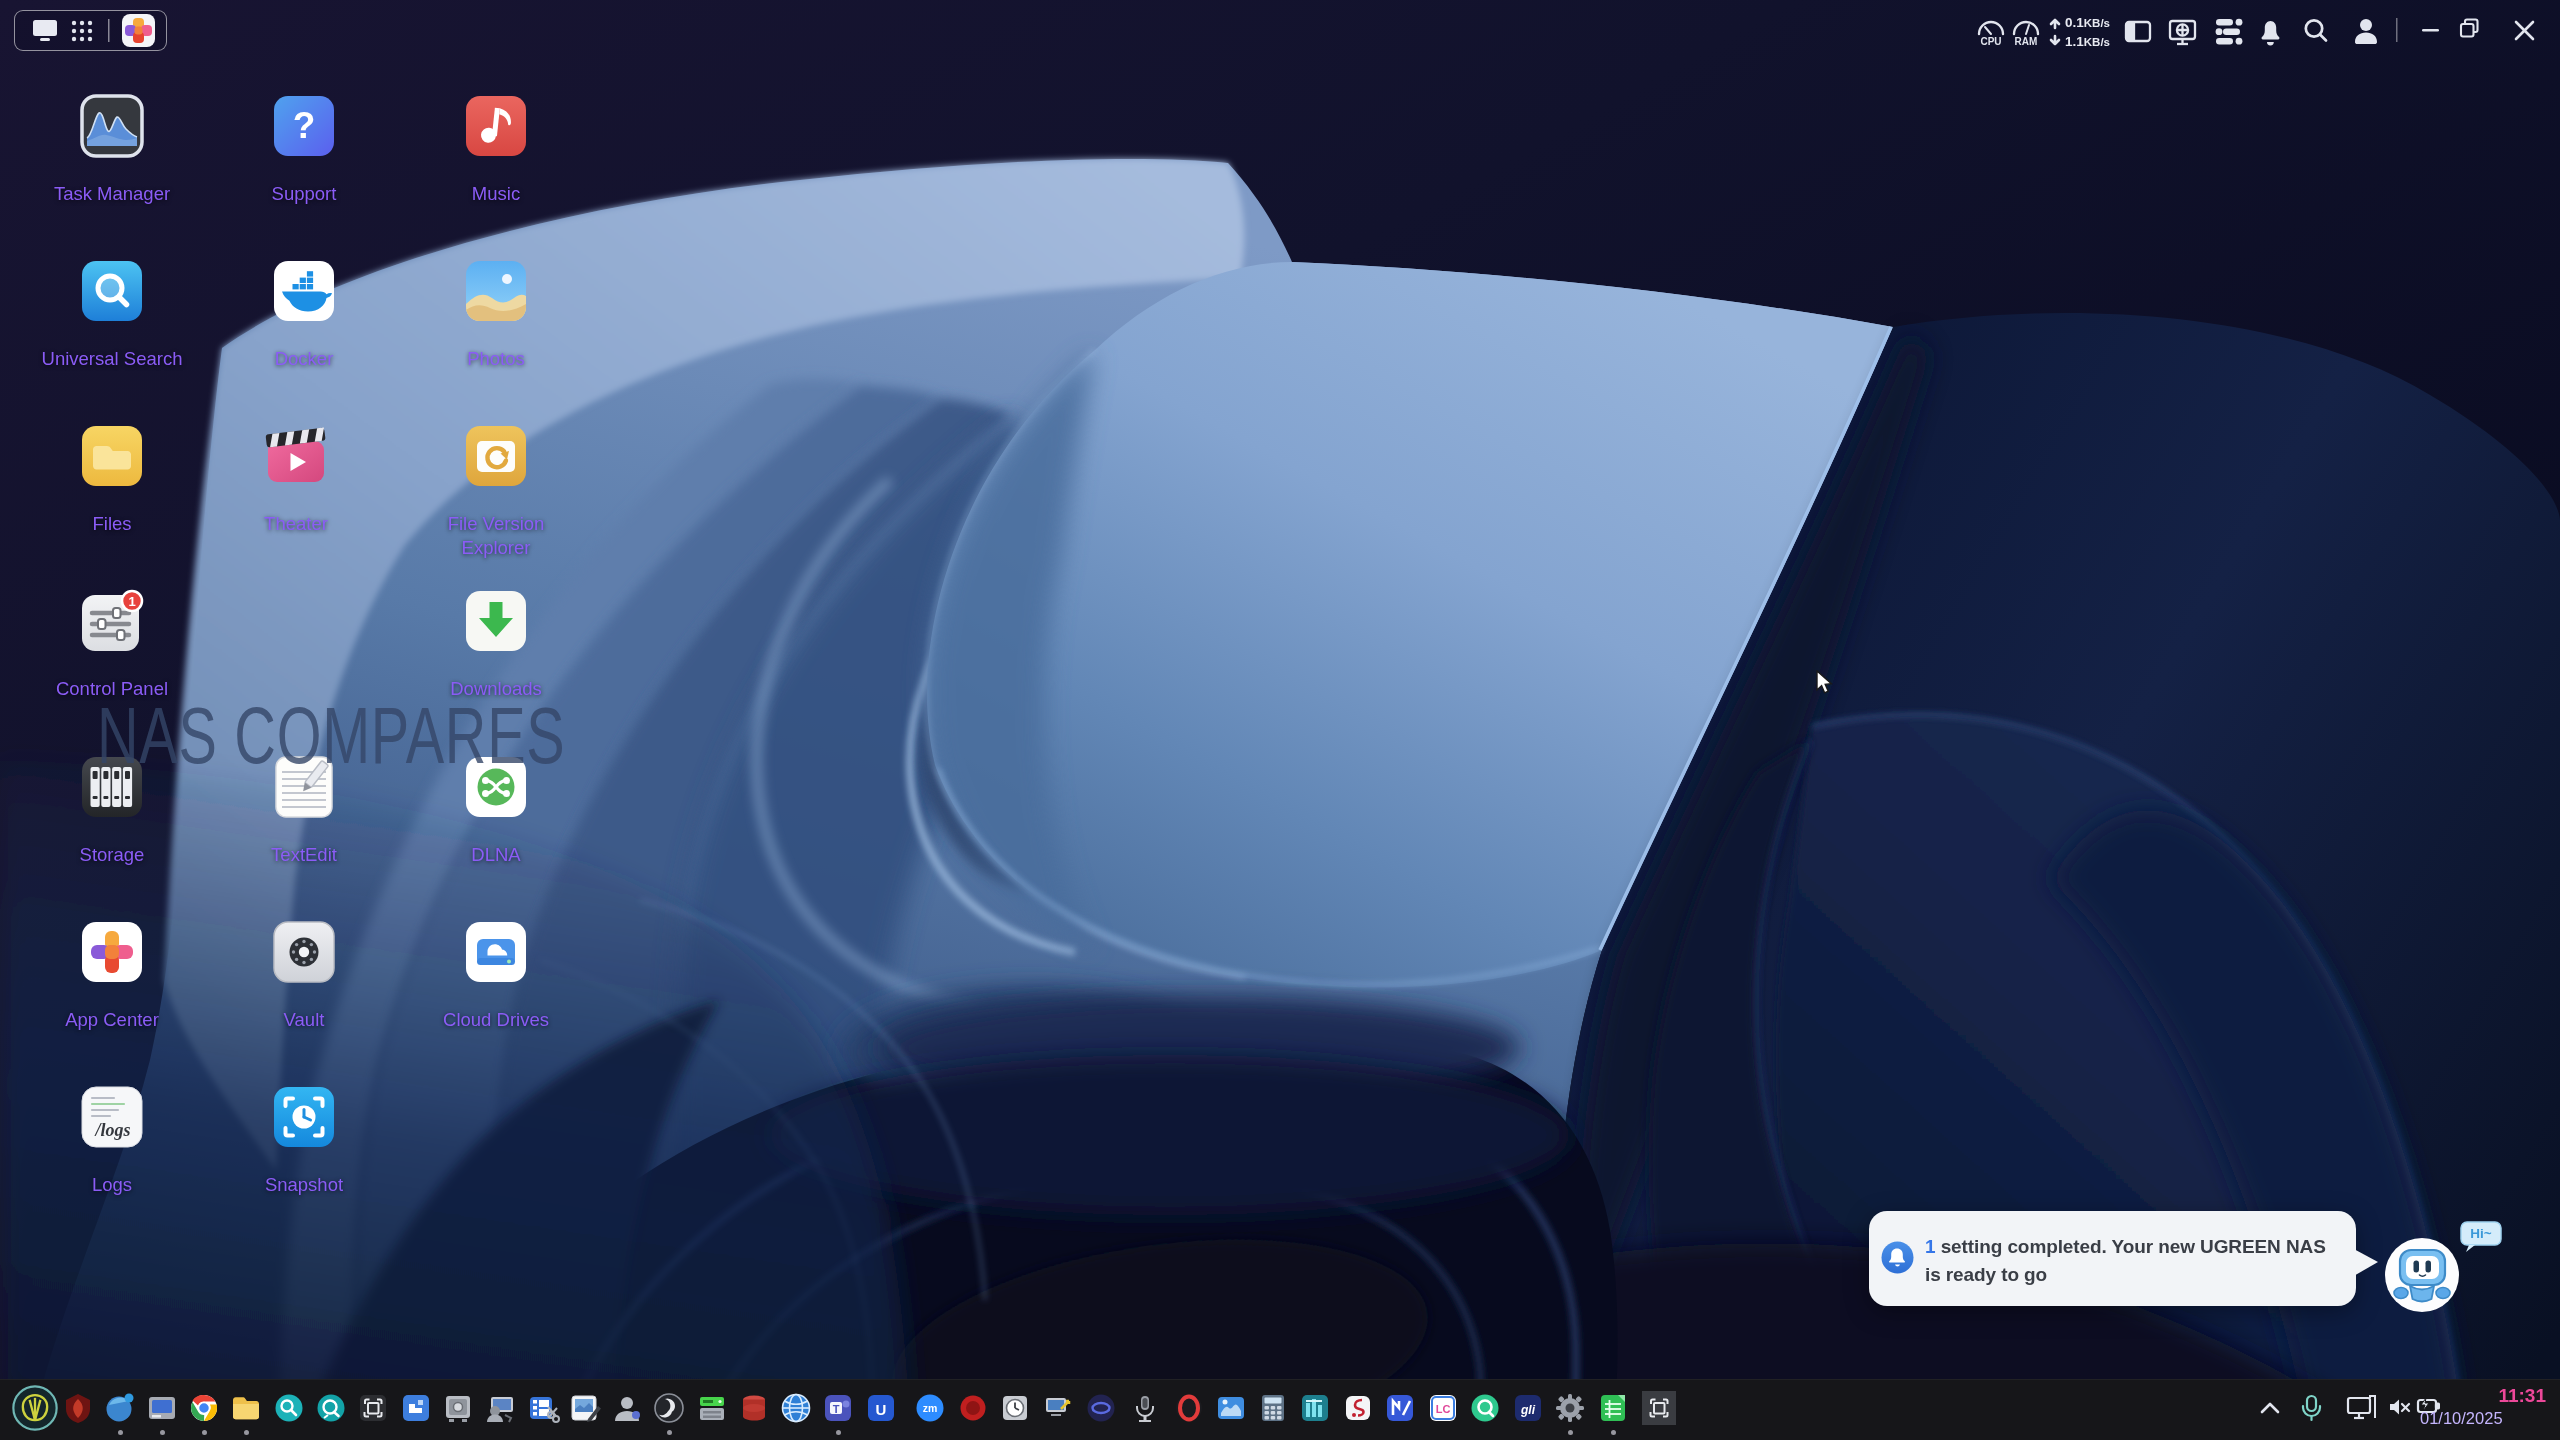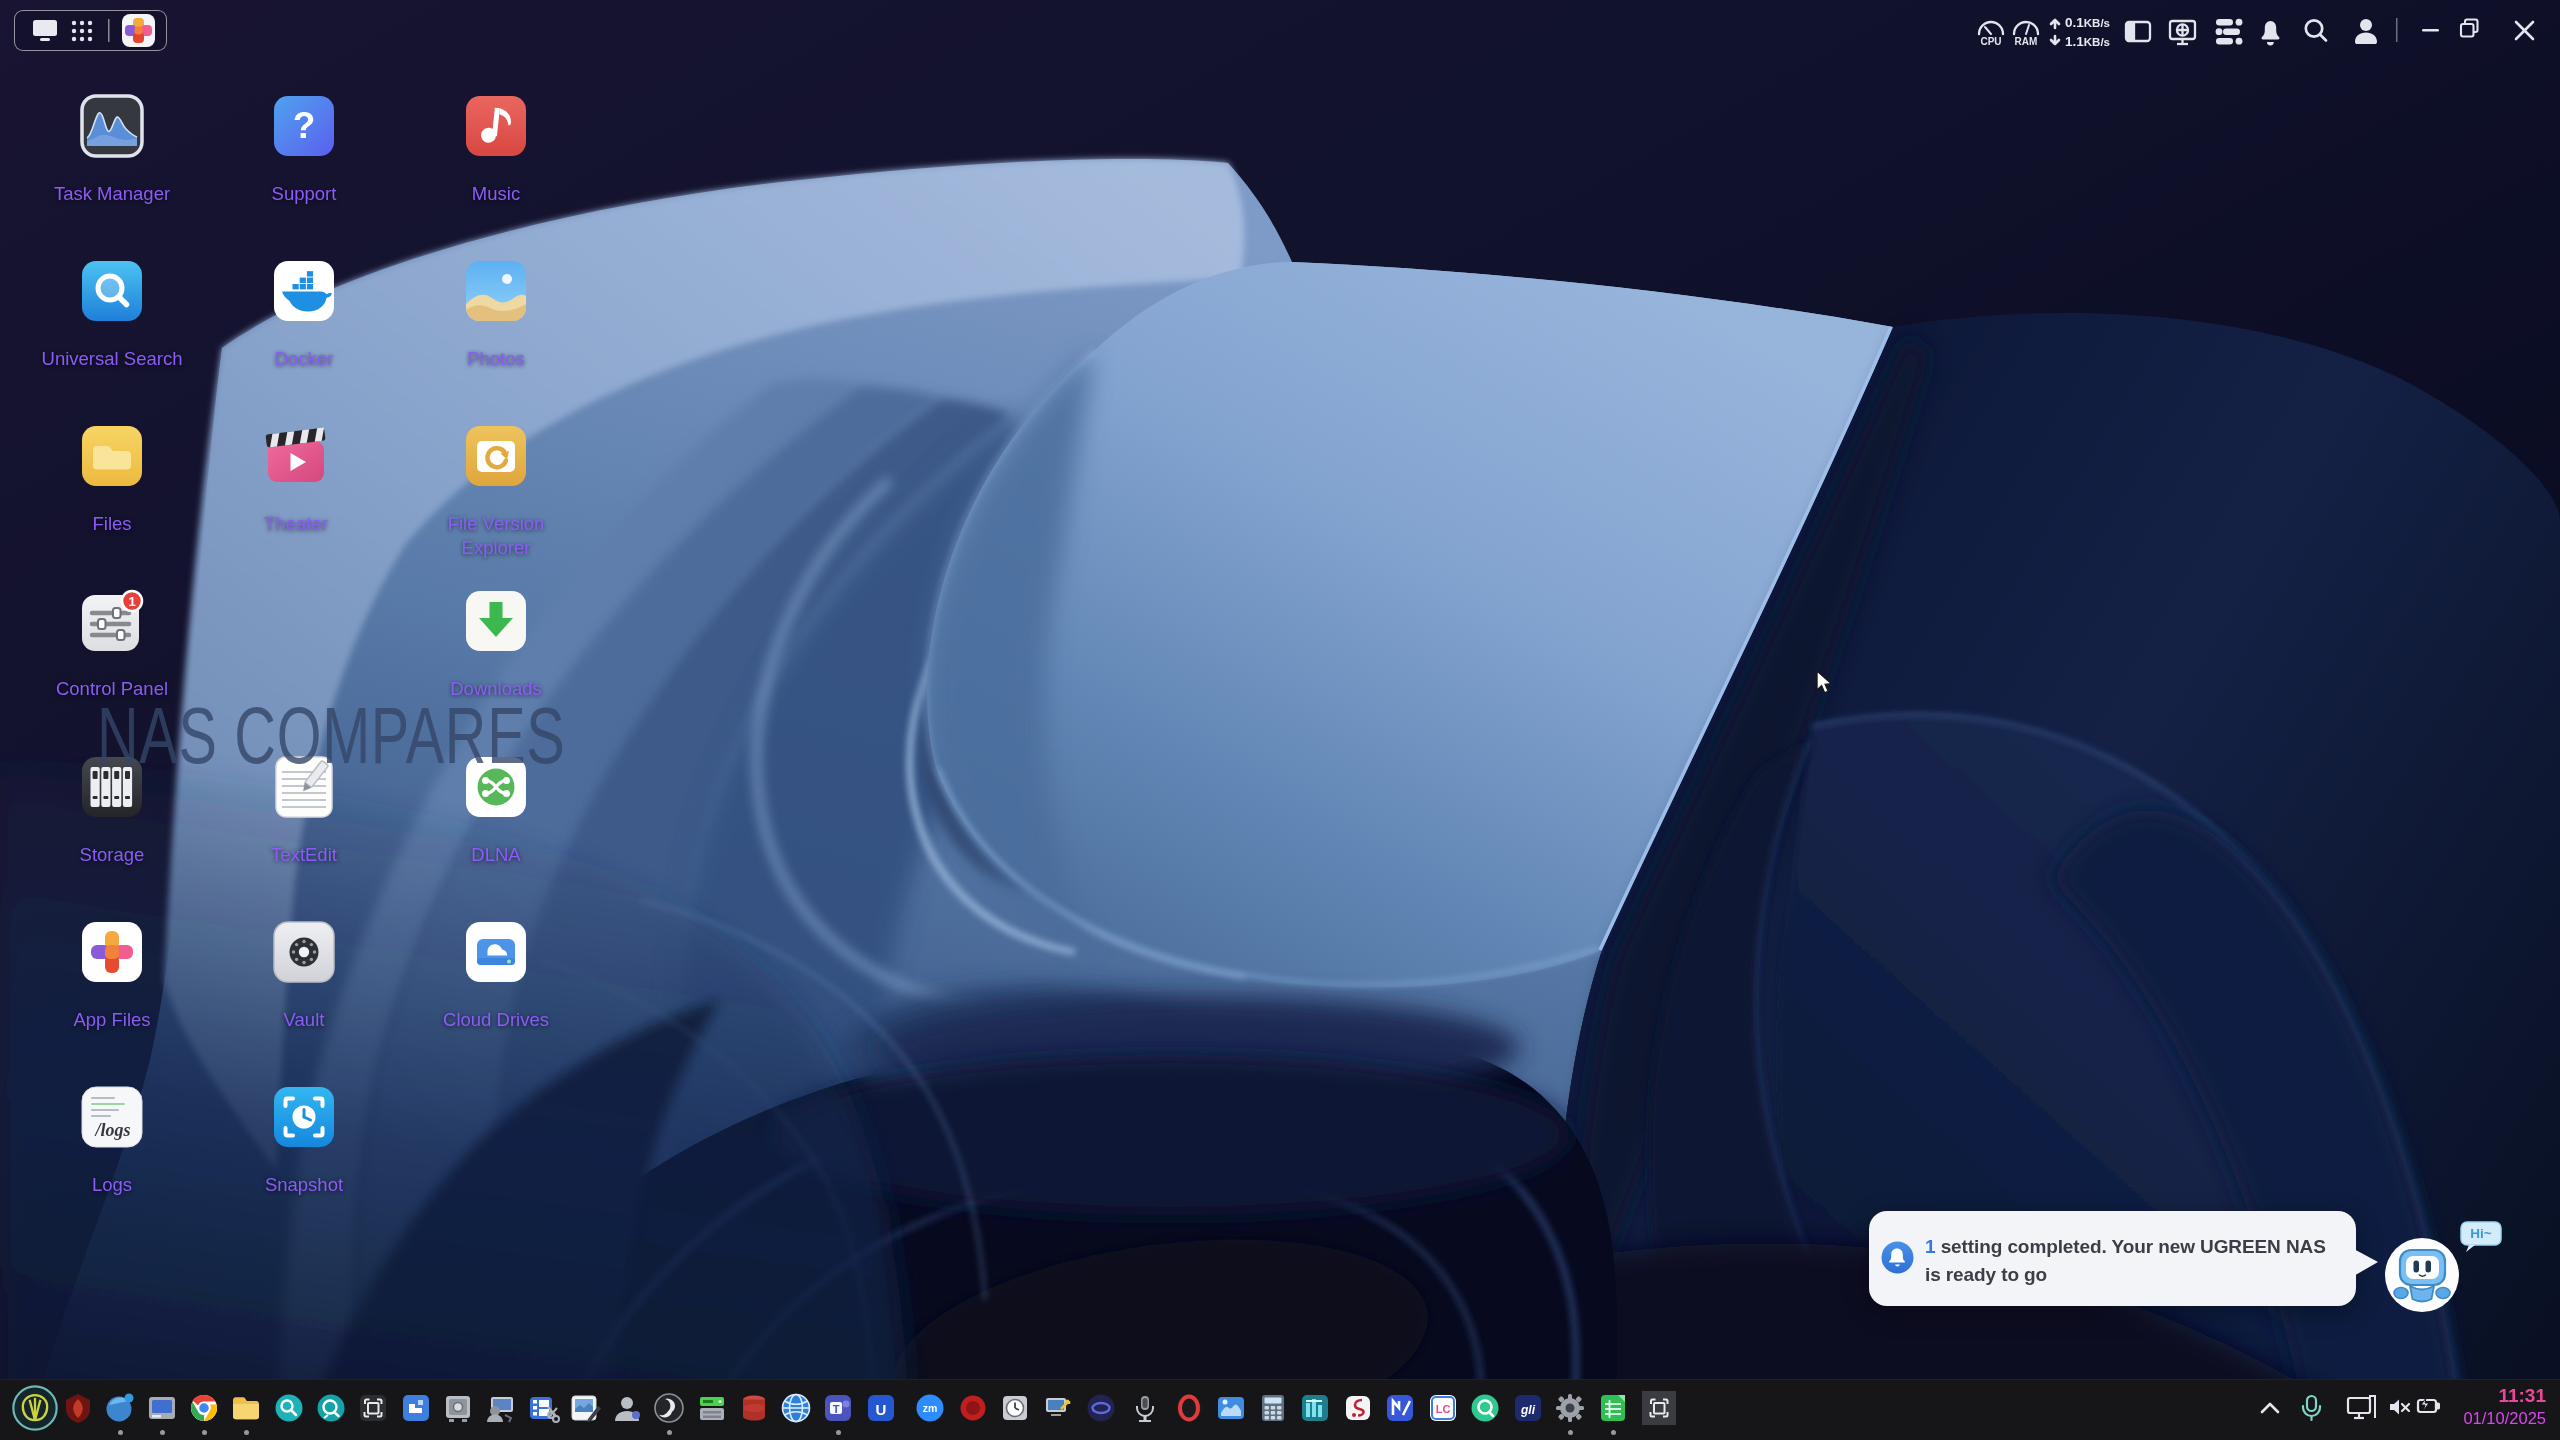--- a/index.html
+++ b/index.html
@@ -426,21 +426,21 @@
     </div>
 <div class="cell" style="left:16px;top:920px">
       <svg viewBox="0 0 64 64">
         <rect x="2" y="2" width="60" height="60" rx="14" fill="#fff"></rect>
         <rect x="25" y="11" width="14" height="19" rx="6" fill="#f6a93e"></rect>
         <rect x="11" y="25" width="19" height="14" rx="6" fill="#8a5ad8"></rect>
         <rect x="34" y="25" width="19" height="14" rx="6" fill="#ef5e8e"></rect>
         <rect x="25" y="34" width="14" height="19" rx="6" fill="#e84a31"></rect>
         <rect x="25" y="25" width="14" height="14" rx="5" fill="#f2813b"></rect>
       </svg>
-      <div class="lb">App Files</div>
+      <div class="lb">App Center</div>
     </div>
 <div class="cell" style="left:208px;top:920px">
       <svg viewBox="0 0 64 64">
         <defs>
           <linearGradient id="gva" x1="0" y1="0" x2="0" y2="1">
             <stop offset="0" stop-color="#eff0f3"></stop>
             <stop offset="1" stop-color="#cfd2d8"></stop>
           </linearGradient>
         </defs>
         <rect x="2" y="2" width="60" height="60" rx="14" fill="url(#gva)" stroke="#b9bcc3" stroke-width="1.5"></rect>
@@ -794,21 +794,21 @@
   <line x1="152" y1="14" x2="159" y2="21"></line>
         <line x1="159" y1="14" x2="152" y2="21"></line>
  </g>
  <g stroke="#e2e5ee" stroke-width="2.2" fill="none">
   <rect x="168" y="10" width="18" height="12" rx="2.5"></rect>
   <rect x="186" y="13.5" width="3" height="5" rx="1" fill="#e2e5ee"></rect>
  </g>
  <path d="M176 8 l-5 7 h4 l-2 6 l6 -8 h-4 z" fill="#e2e5ee" stroke="#161619" stroke-width="1"></path>
 </svg>
 <div class="abs" style="left:2450px;top:1385px;width:96px;text-align:right;color:#ec4899;font-size:19px;font-weight:600;line-height:22px">11:31</div>
-<div class="abs" style="left:2420px;top:1408px;width:126px;text-align:right;color:#d946ef;font-size:16.5px;line-height:20px">01/10/2025</div>
+<div class="abs" style="left:2420px;top:1408px;width:126px;color:#c4b5fd;font-size:16.5px;line-height:20px">01/10/2025</div>
 
 <div class="abs" style="left:1869px;top:1211px;width:487px;height:95px;background:#f2f4f7;border-radius:18px;box-shadow:0 6px 24px rgba(0,0,0,.35)"></div>
 <svg class="abs" style="left:2352px;top:1246px" width="30" height="34" viewBox="0 0 30 34">
       <path d="M0 2 L26 16 L0 31 Z" fill="#f2f4f7"></path>
     </svg>
 <svg class="abs" style="left:1881px;top:1241px" width="33" height="33" viewBox="0 0 33 33">
  <defs>
         <linearGradient id="gbell" x1="0" y1="0" x2="0" y2="1">
           <stop offset="0" stop-color="#4a90e8"></stop>
           <stop offset="1" stop-color="#2e6fd6"></stop>

